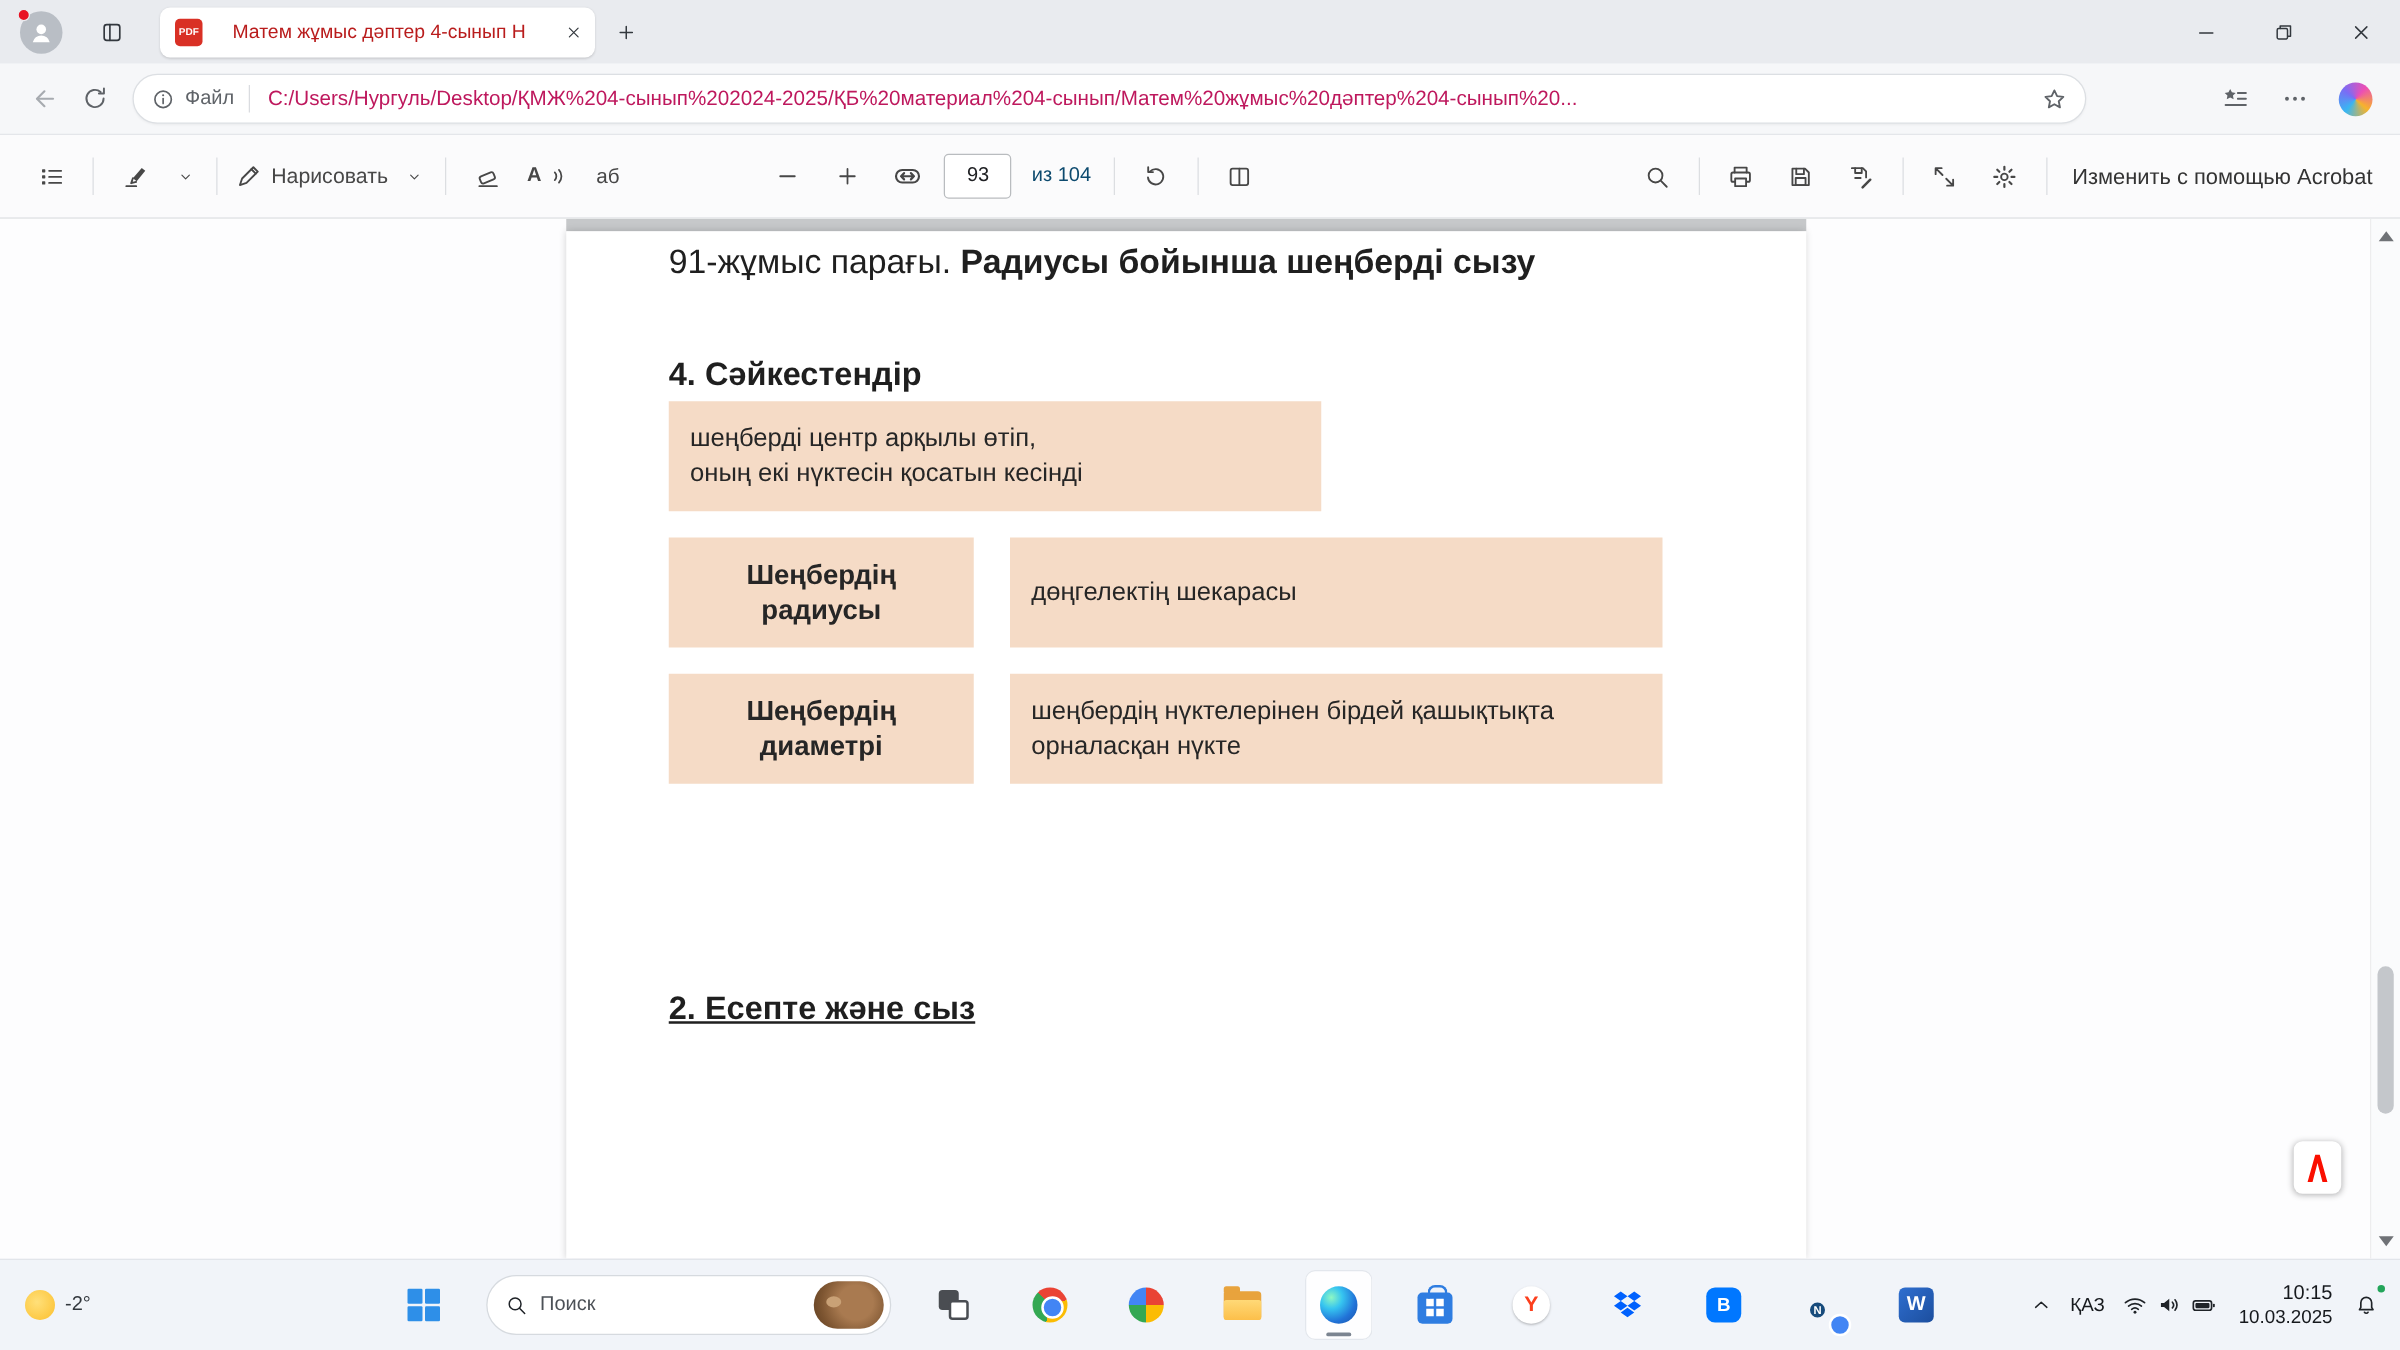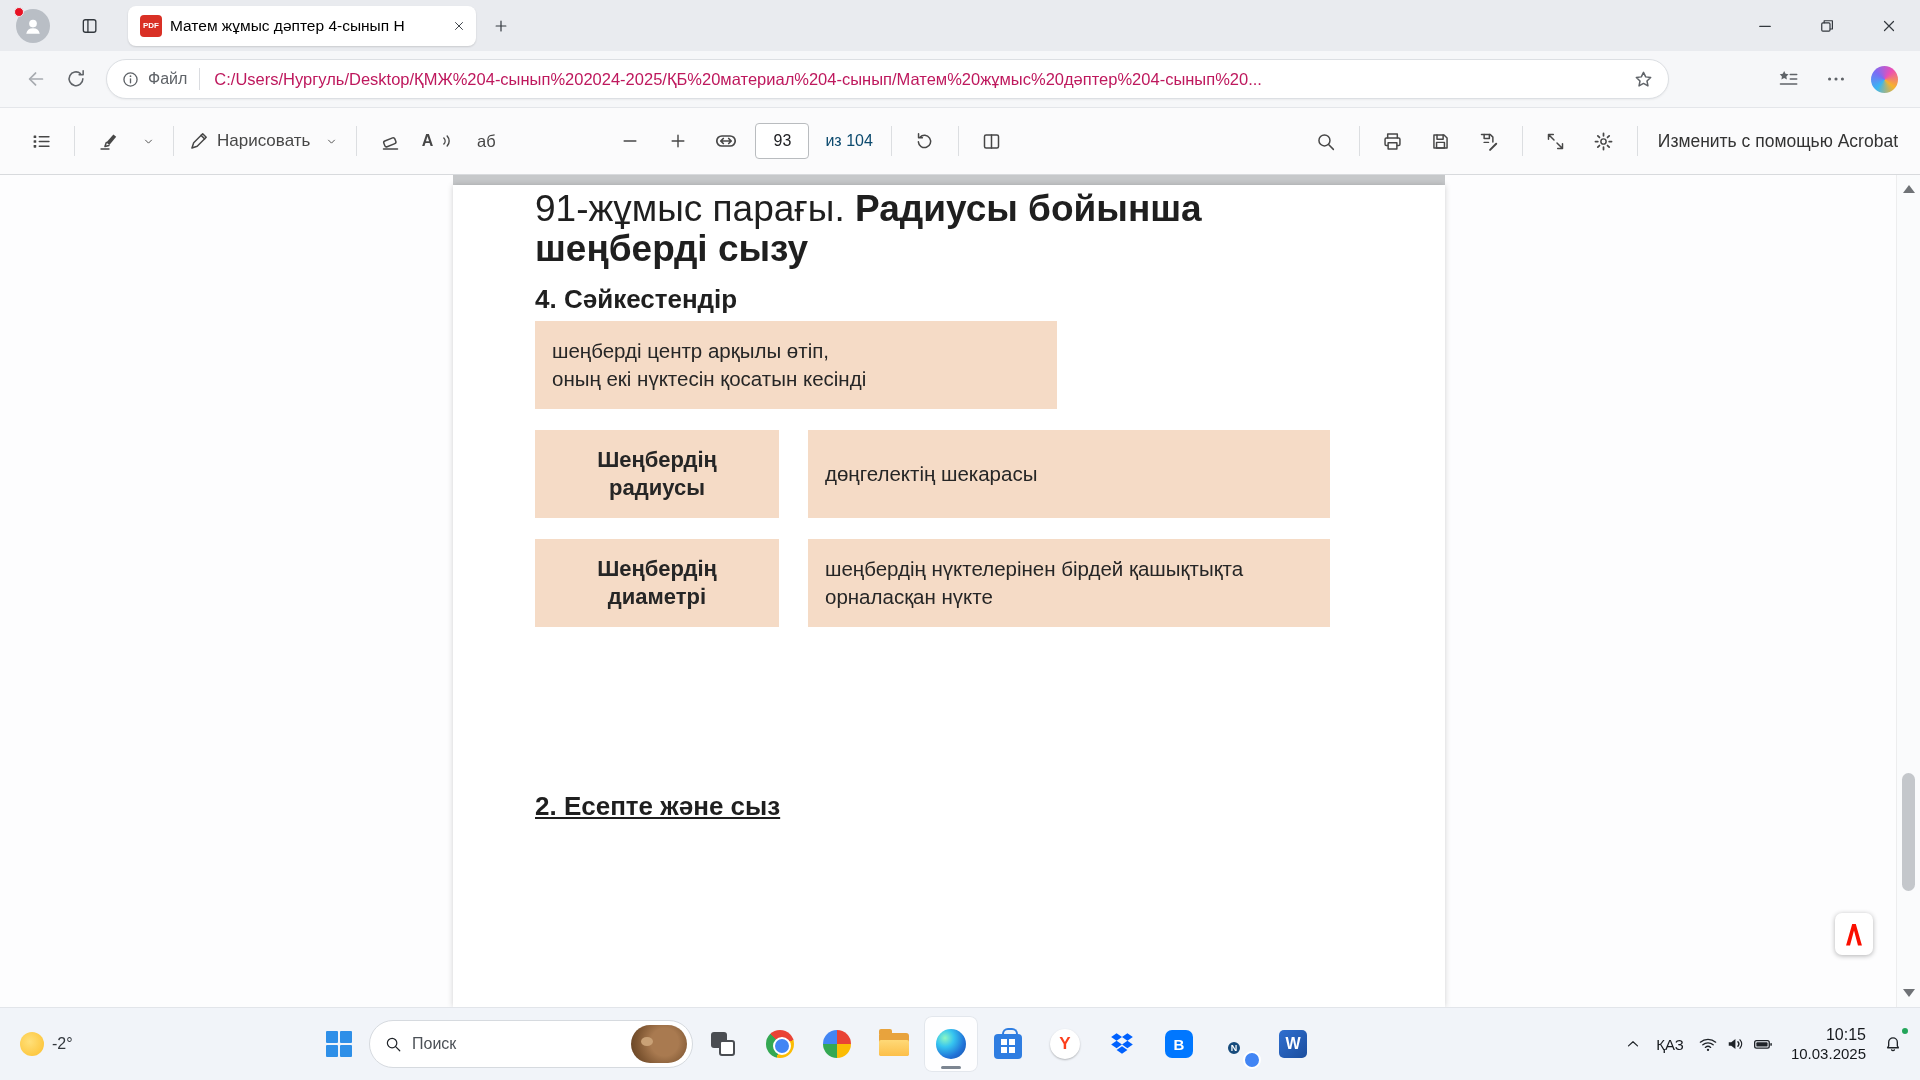--- a/index.html
+++ b/index.html
@@ -14,21 +14,21 @@
   .ic-tray{stroke:#1f2328;fill:none;stroke-width:1.6;stroke-linecap:round;stroke-linejoin:round;}
   .screen{position:relative;width:1920px;height:1080px;overflow:hidden;background:#fdfdfe;}
 
   
   .titlebar{position:absolute;top:0;left:0;width:100%;height:51px;background:#e9ebef;display:flex;align-items:center;}
   .avatar{position:relative;flex:none;width:34px;height:34px;border-radius:50%;background:#b9bec5;margin-left:16px;display:flex;align-items:center;justify-content:center;}
   .avatar .dot{position:absolute;top:-2px;left:-2px;width:10px;height:10px;border-radius:50%;background:#e81123;border:1px solid #e9ebef;}
   .ws-btn{margin-left:30px;}
   .tab{margin-left:28px;width:348px;height:40px;background:#fff;border-radius:8px;display:flex;align-items:center;padding:0 10px 0 12px;box-shadow:0 1px 2px rgba(0,0,0,.14);}
   .pdf-badge{width:22px;height:22px;border-radius:4px;background:#d93025;color:#fff;font-size:8px;font-weight:bold;display:flex;align-items:center;justify-content:center;flex:none;}
-  .tab-title{flex:1;margin:0 8px;font-size:15.5px;color:#000000;white-space:nowrap;overflow:hidden;}
+  .tab-title{flex:1;margin:0 24px;font-size:15.5px;color:#b91c1c;white-space:nowrap;overflow:hidden;}
   .newtab{margin-left:16px;}
   .tb-spacer{flex:1;}
   .win-controls{display:flex;height:100%;}
   .wc{width:62px;height:100%;display:flex;align-items:center;justify-content:center;}
 
   
   .addressbar{position:absolute;top:51px;left:0;width:100%;height:57px;background:#f6f7f9;border-bottom:1px solid #e4e6ea;display:flex;align-items:center;padding:0 16px;}
   .nav-btn{width:40px;height:40px;display:flex;align-items:center;justify-content:center;flex:none;}
   .url-pill{flex:1;max-width:1563px;height:40px;background:#fff;border:1px solid #dcdfe3;border-radius:20px;display:flex;align-items:center;padding:0 14px;margin:0 10px;box-shadow:0 1px 2px rgba(0,0,0,.05);}
   .scheme{font-size:16px;color:#5f6368;margin:0 12px 0 8px;}
@@ -49,21 +49,21 @@
   .page-total{font-size:16px;color:#0c4a6e;margin:0 4px 0 6px;white-space:nowrap;flex:none;}
   .search-tbtn{margin-left:auto;}
   .acrobat-label{font-size:17.5px;color:#333;white-space:nowrap;margin-left:6px;flex:none;}
   .ra-letter{font-size:16px;font-weight:bold;color:#474747;}
   .abtxt{font-size:16.5px;color:#474747;}
 
   
   .content{position:absolute;top:175px;left:0;width:100%;height:832px;background:#fdfdfe;overflow:hidden;}
   .page-gap{position:absolute;top:0;left:453px;width:992px;height:10px;background:#c6c8ca;}
   .page{position:absolute;top:10px;left:453px;width:992px;height:822px;background:#fff;box-shadow:0 0 6px rgba(0,0,0,.18);}
-  .doc-title{position:absolute;left:82px;top:4px;width:720px;font-size:37px;line-height:40px;font-weight:normal;color:#1f1f1f;}
+  .doc-title{position:absolute;left:82px;top:4px;width:720px;font-size:27px;line-height:40px;font-weight:normal;color:#1f1f1f;}
   .doc-title b{font-weight:bold;}
   .sec{position:absolute;left:82px;font-size:26px;font-weight:bold;color:#1f1f1f;}
   .sec1{top:99px;}
   .sec2{top:606px;text-decoration:underline;}
   .match{position:absolute;left:82px;top:136px;display:flex;flex-direction:column;gap:21px;}
   .match-row{display:flex;gap:29px;}
   .mb{background:#f5dbc6;height:88px;display:flex;align-items:center;}
   .mb-left{width:244px;justify-content:center;text-align:center;font-weight:bold;font-size:22px;line-height:28px;color:#262626;white-space:pre-line;}
   .mb-right{width:522px;padding:0 17px;font-size:20.5px;line-height:28px;color:#262626;white-space:pre-line;}
   .task-a{position:absolute;left:116px;top:648px;font-size:26px;color:#1f1f1f;white-space:nowrap;}
@@ -73,21 +73,21 @@
   .tri-up{position:absolute;top:10px;left:6px;width:0;height:0;border-left:6px solid transparent;border-right:6px solid transparent;border-bottom:8px solid #6f7276;}
   .tri-down{position:absolute;bottom:10px;left:6px;width:0;height:0;border-left:6px solid transparent;border-right:6px solid transparent;border-top:8px solid #6f7276;}
   .thumb{position:absolute;left:5px;top:598px;width:13px;height:118px;background:#c4c7cb;border-radius:7px;}
   .acro-fab{position:absolute;right:47px;top:738px;width:38px;height:42px;background:#fff;border-radius:7px;box-shadow:0 1px 5px rgba(0,0,0,.3);display:flex;align-items:center;justify-content:center;}
 
   
   .taskbar{position:absolute;bottom:0;left:0;width:100%;height:73px;background:#f1f4f9;border-top:1px solid #e2e5ea;}
   .weather{position:absolute;left:12px;top:0;height:100%;display:flex;align-items:center;gap:8px;padding:0 8px;border-radius:8px;}
   .sun{width:24px;height:24px;border-radius:50%;background:radial-gradient(circle at 40% 40%,#ffe07a,#fcbf2d);}
   .w-temp{font-size:16px;color:#33383e;}
-  .task-icons{position:absolute;left:312px;top:0;height:100%;display:flex;align-items:center;gap:3px;}
+  .task-icons{position:absolute;left:312px;top:0;height:100%;display:flex;align-items:center;gap:23px;}
   .ticon{position:relative;width:54px;height:56px;display:flex;align-items:center;justify-content:center;border-radius:8px;flex:none;}
   .ticon.active{background:rgba(255,255,255,.88);box-shadow:inset 0 0 0 1px #e3e7ed;}
   .ticon.active::after{content:"";position:absolute;bottom:3px;left:50%;transform:translateX(-50%);width:20px;height:3px;border-radius:2px;background:#7c8591;}
   .search-pill{position:relative;width:324px;height:48px;background:#fff;border:1px solid #d6dadf;border-radius:24px;display:flex;align-items:center;padding:0 14px;gap:10px;flex:none;}
   .search-label{font-size:16px;color:#4c5157;}
   .doodle{position:absolute;right:5px;top:4px;width:56px;height:38px;border-radius:19px;background:radial-gradient(circle at 60% 45%,#a97a50 0 35%,#7d5531 70%,#5d3d20 100%);}
   .doodle::after{content:"";position:absolute;left:10px;top:12px;width:12px;height:9px;border-radius:50%;background:#c9a176;}
   .winlogo{display:grid;grid-template-columns:12px 12px;grid-template-rows:12px 12px;gap:2px;}
   .winlogo i{background:#2e8fe8;border-radius:1px;}
   .sq-back{position:absolute;left:15px;top:16px;width:16px;height:16px;background:#4a4d52;border-radius:3px;}

